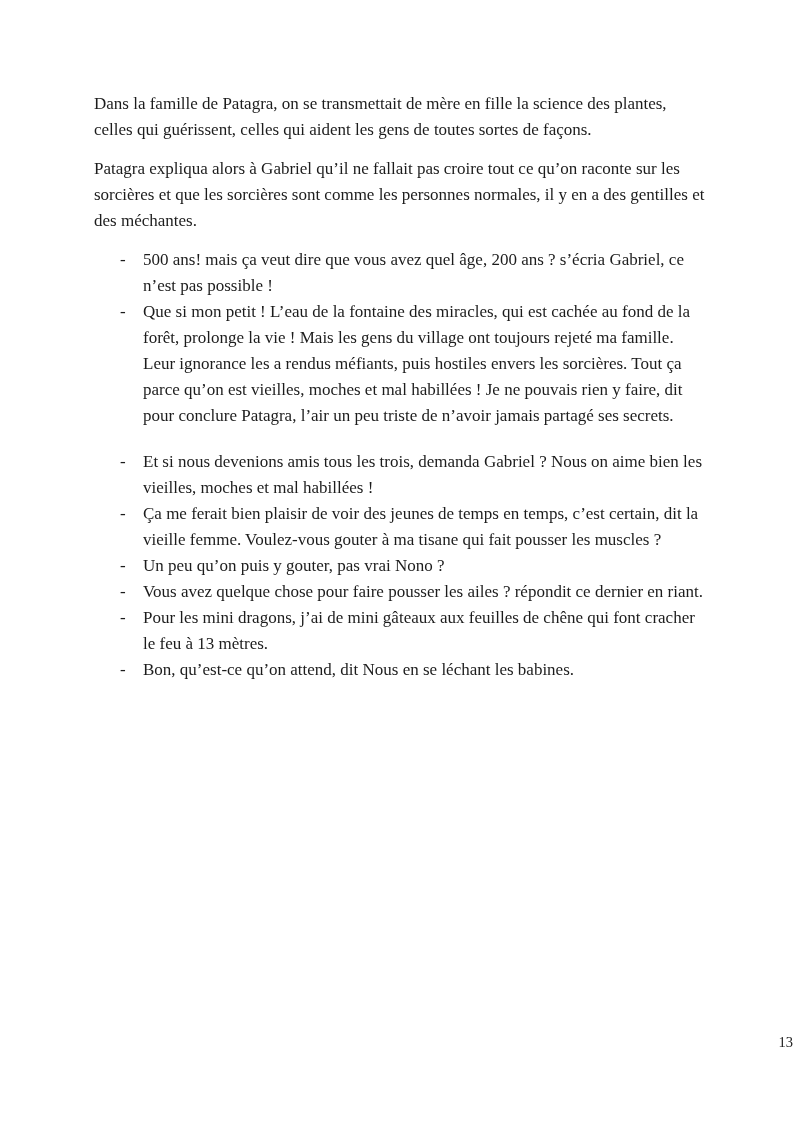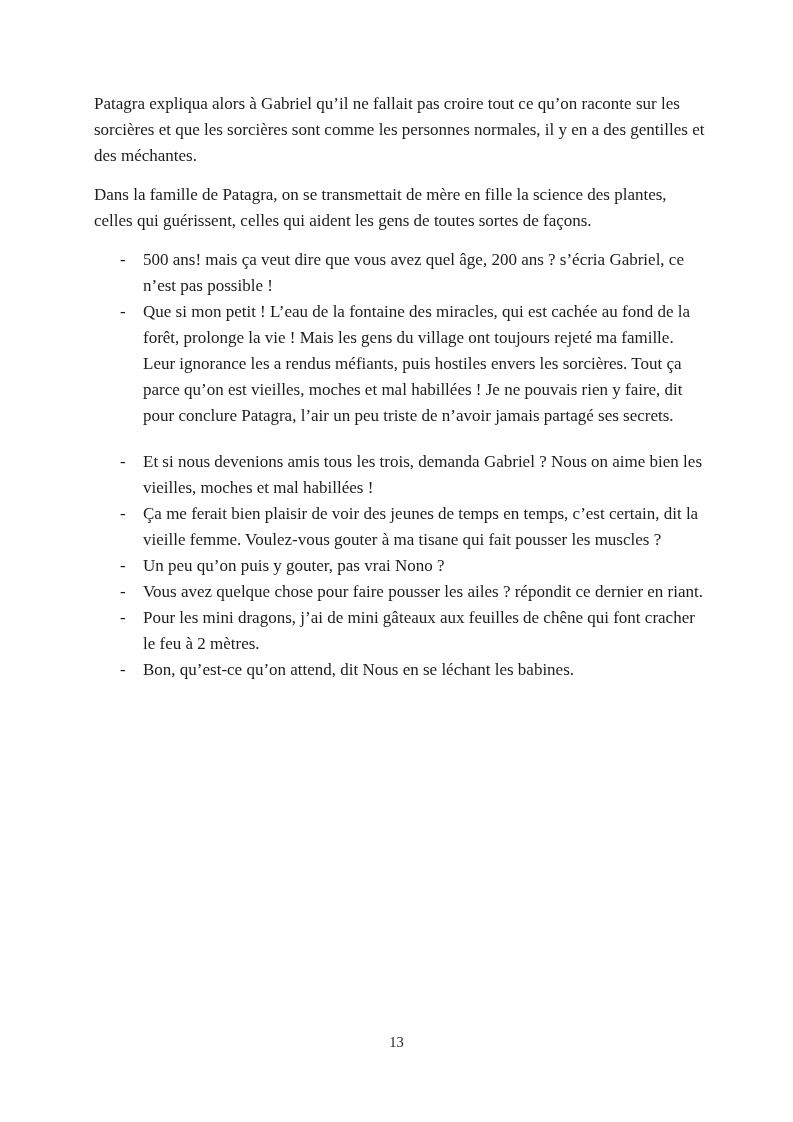--- a/index.html
+++ b/index.html
@@ -42,34 +42,34 @@
     text-align: left;
   }
   .item-text {
     flex: 1 1 auto;
   }
   .page-number {
     position: absolute;
     left: 0;
     width: 100%;
     top: 1034px;
-    text-align: center;
+    text-align: right;
     font-size: 14.5px;
     color: #1c1c1c;
   }
 </style>
 </head>
 <body>
 
 <div class="page">
   <div class="content">
 
+    <p class="para">Dans la famille de Patagra, on se transmettait de mère en fille la science des plantes, celles qui guérissent, celles qui aident les gens de toutes sortes de façons.</p>
+
     <p class="para">Patagra expliqua alors à Gabriel qu’il ne fallait pas croire tout ce qu’on raconte sur les sorcières et que les sorcières sont comme les personnes normales, il y en a des gentilles et des méchantes.</p>
-
-    <p class="para">Dans la famille de Patagra, on se transmettait de mère en fille la science des plantes, celles qui guérissent, celles qui aident les gens de toutes sortes de façons.</p>
 
 
     <div class="dlist">
       <div class="dlist-item">
         <span class="dash">-</span>
         <span class="item-text">500 ans! mais ça veut dire que vous avez quel âge, 200 ans ? s’écria Gabriel, ce n’est pas possible !</span>
       </div>
       <div class="dlist-item">
         <span class="dash">-</span>
         <span class="item-text">Que si mon petit ! L’eau de la fontaine des miracles, qui est cachée au fond de la forêt, prolonge la vie ! Mais les gens du village ont toujours rejeté ma famille. Leur ignorance les a rendus méfiants, puis hostiles envers les sorcières. Tout ça parce qu’on est vieilles, moches et mal habillées ! Je ne pouvais rien y faire, dit pour conclure Patagra, l’air un peu triste de n’avoir jamais partagé ses secrets.</span>
@@ -89,21 +89,21 @@
       <div class="dlist-item">
         <span class="dash">-</span>
         <span class="item-text">Un peu qu’on puis y gouter, pas vrai Nono ?</span>
       </div>
       <div class="dlist-item">
         <span class="dash">-</span>
         <span class="item-text">Vous avez quelque chose pour faire pousser les ailes ? répondit ce dernier en riant.</span>
       </div>
       <div class="dlist-item">
         <span class="dash">-</span>
-        <span class="item-text">Pour les mini dragons, j’ai de mini gâteaux aux feuilles de chêne qui font cracher le feu à 2 mètres.</span>
+        <span class="item-text">Pour les mini dragons, j’ai de mini gâteaux aux feuilles de chêne qui font cracher le feu à 13 mètres.</span>
       </div>
       <div class="dlist-item">
         <span class="dash">-</span>
         <span class="item-text">Bon, qu’est-ce qu’on attend, dit Nous en se léchant les babines.</span>
       </div>
     </div>
 
   </div>
 
   <div class="page-number">13</div>

